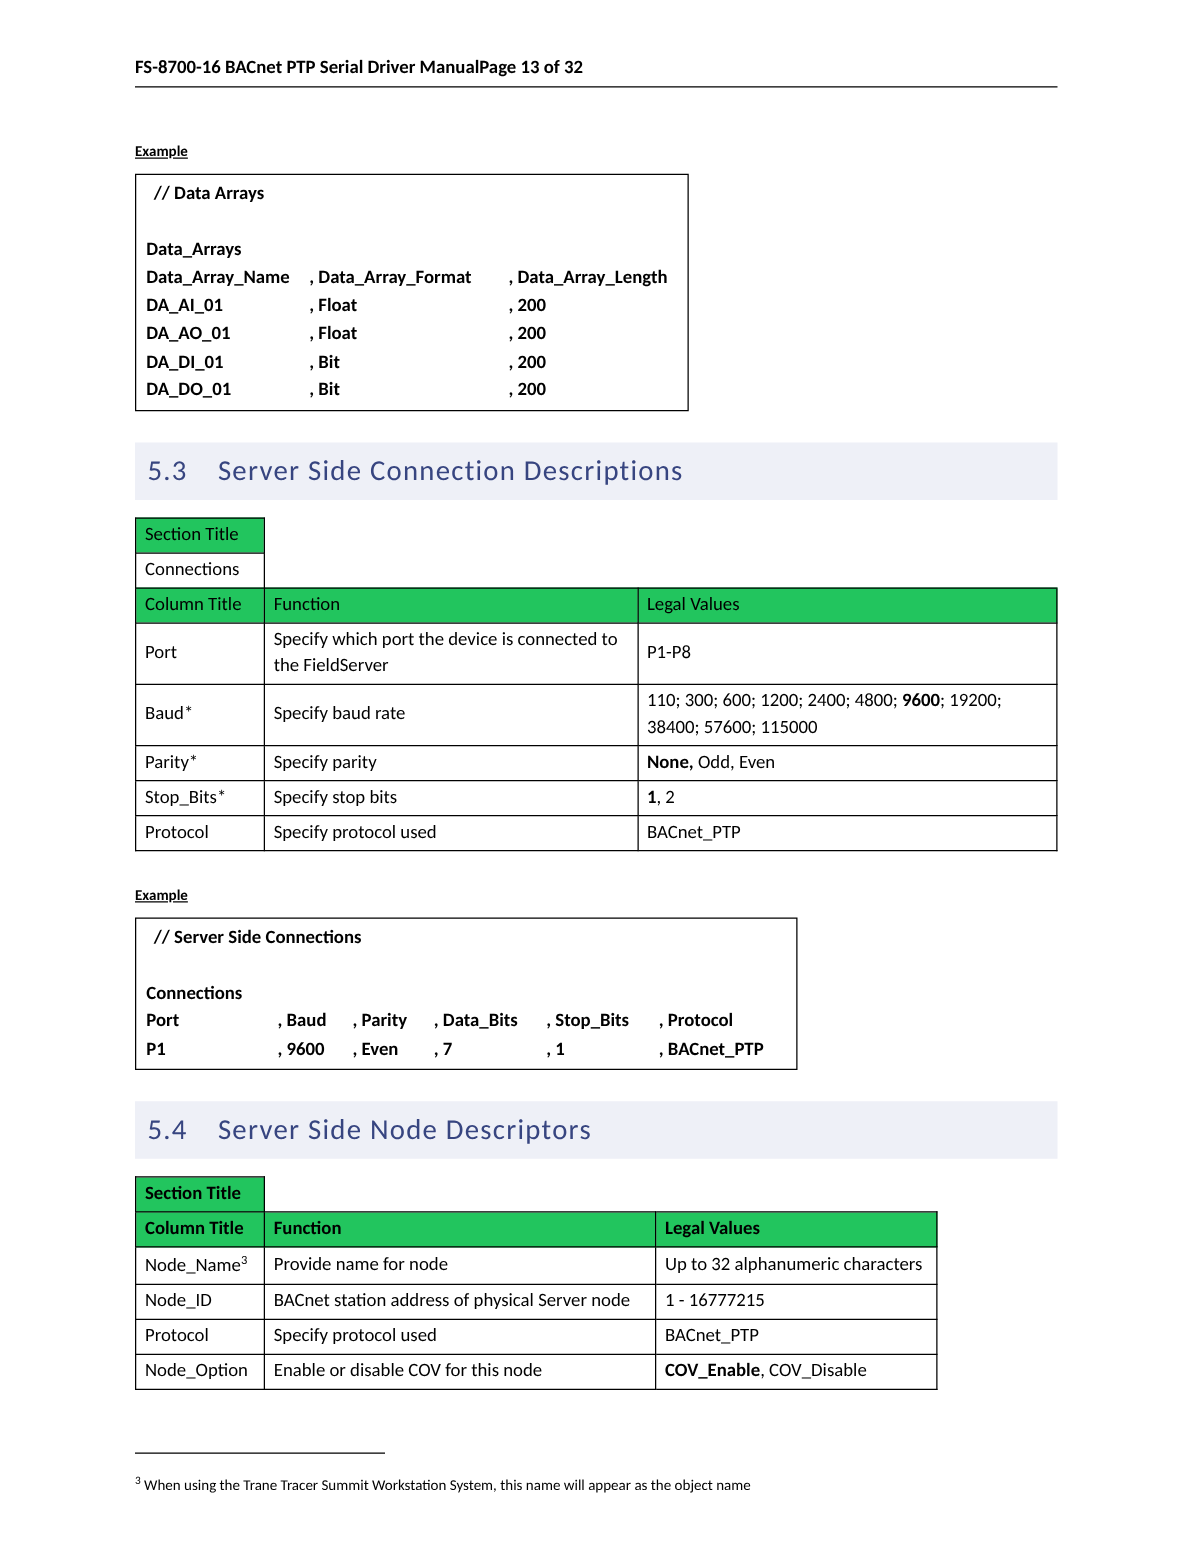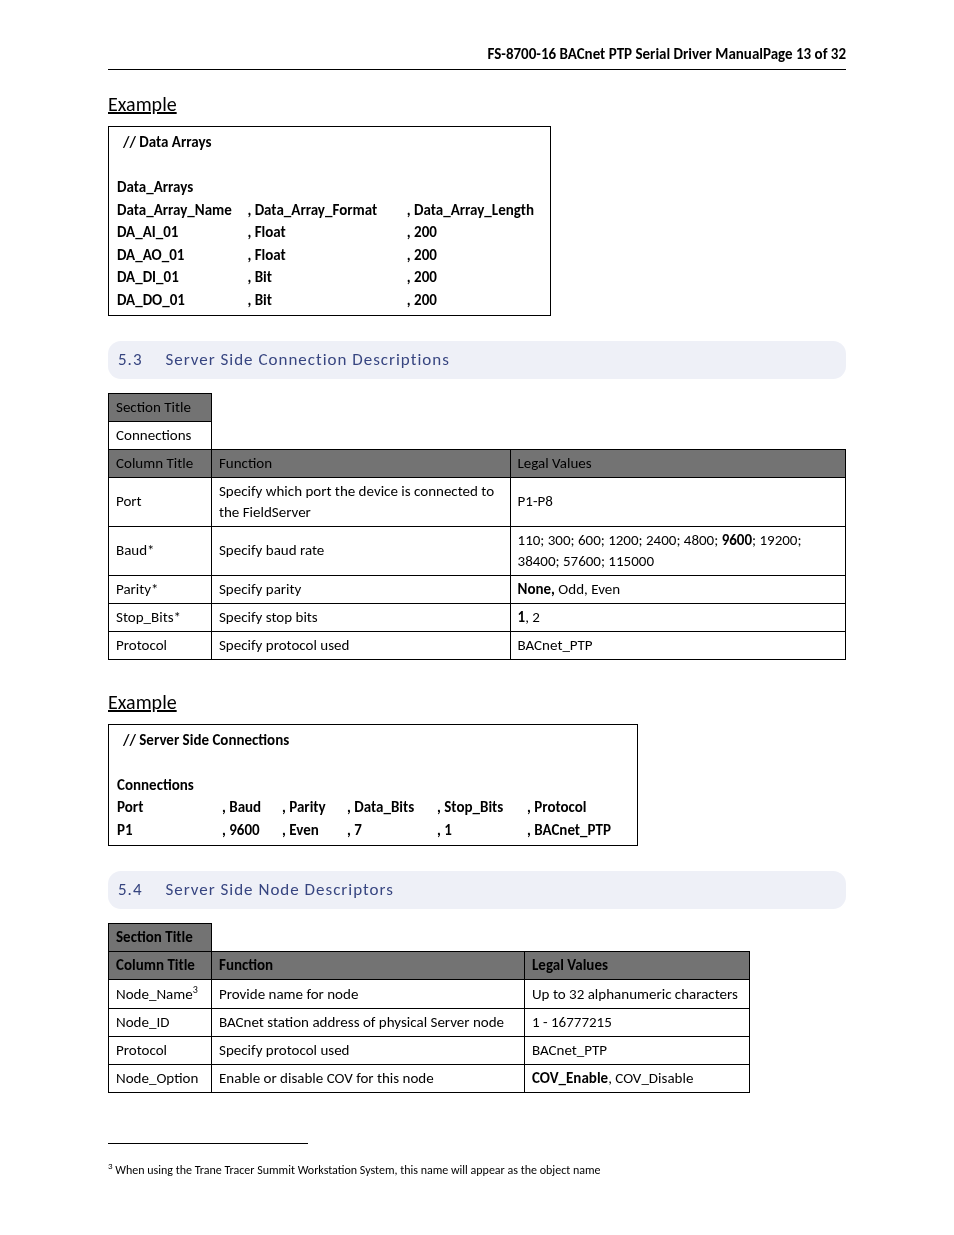--- a/index.html
+++ b/index.html
@@ -9,32 +9,32 @@
     color: #000;
     width: 954px;
     height: 1235px;
     position: relative;
     padding: 44px 108px 0 108px;
     font-size: 15px;
     line-height: 1.4;
   }
   .header-row {
     display: flex;
-    justify-content: flex-end;
+    justify-content: flex-start;
     font-weight: bold;
     border-bottom: 1.5px solid #000;
     padding-bottom: 4px;
-    margin-bottom: 20px;
+    margin-bottom: 44px;
     font-size: 15px;
   }
   .example-heading {
-    font-weight: normal;
+    font-weight: bold;
     text-decoration: underline;
     margin-bottom: 8px;
-    font-size: 20px;
+    font-size: 12px;
   }
   .code-box {
     border: 1px solid #000;
     padding: 4px 8px;
     margin-bottom: 25px;
     font-size: 15px;
     line-height: 1.5;
     font-weight: bold;
   }
   .code-row { display: flex; }
@@ -47,38 +47,37 @@
   .sc3 { width: 65px; }
   .sc4 { width: 90px; }
   .sc5 { width: 90px; }
   .sc6 { width: 90px; }
   .code-title { padding-left: 6px; }
   .section-heading {
     background: #eef0f7;
     padding: 7px 10px;
     color: #374580;
     letter-spacing: 1px;
-    font-size: 17px;
+    font-size: 23px;
     margin-bottom: 14px;
-    border-radius: 13px;
   }
   .section-number { margin-right: 18px; }
   table.desc {
     border-collapse: collapse;
     font-size: 15px;
     margin-bottom: 28px;
   }
   table.desc td, table.desc th {
     border: 1px solid #000;
     padding: 3px 7px;
     text-align: left;
     vertical-align: middle;
     font-weight: normal;
   }
-  .hdr-cell { background: #737373; }
+  .hdr-cell { background: #22c55e; }
   .w-small { width: 103px; }
   .w-func { width: 300px; }
   .w-legal { width: 337px; }
   .w-func2 { width: 313px; }
   .w-legal2 { width: 225px; }
   .just { text-align: justify; }
   .footnote-sep {
     border-top: 1px solid #000;
     width: 200px;
     margin-top: 50px;

